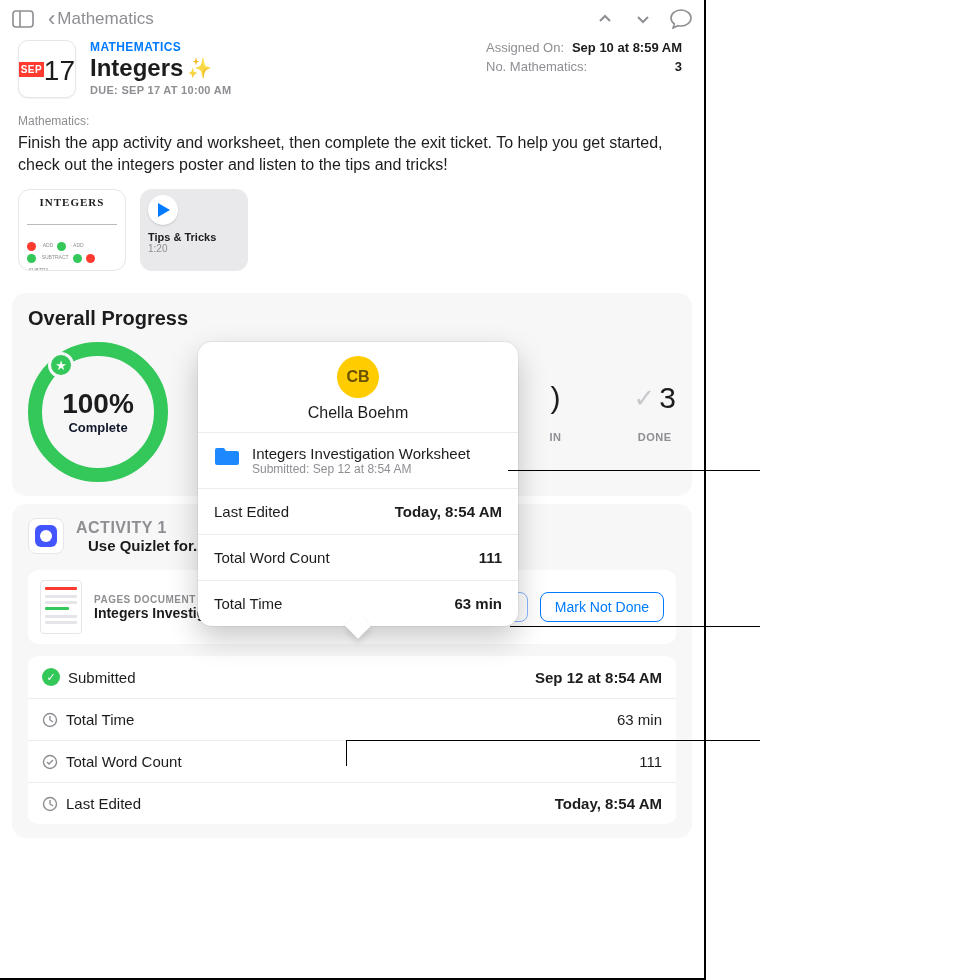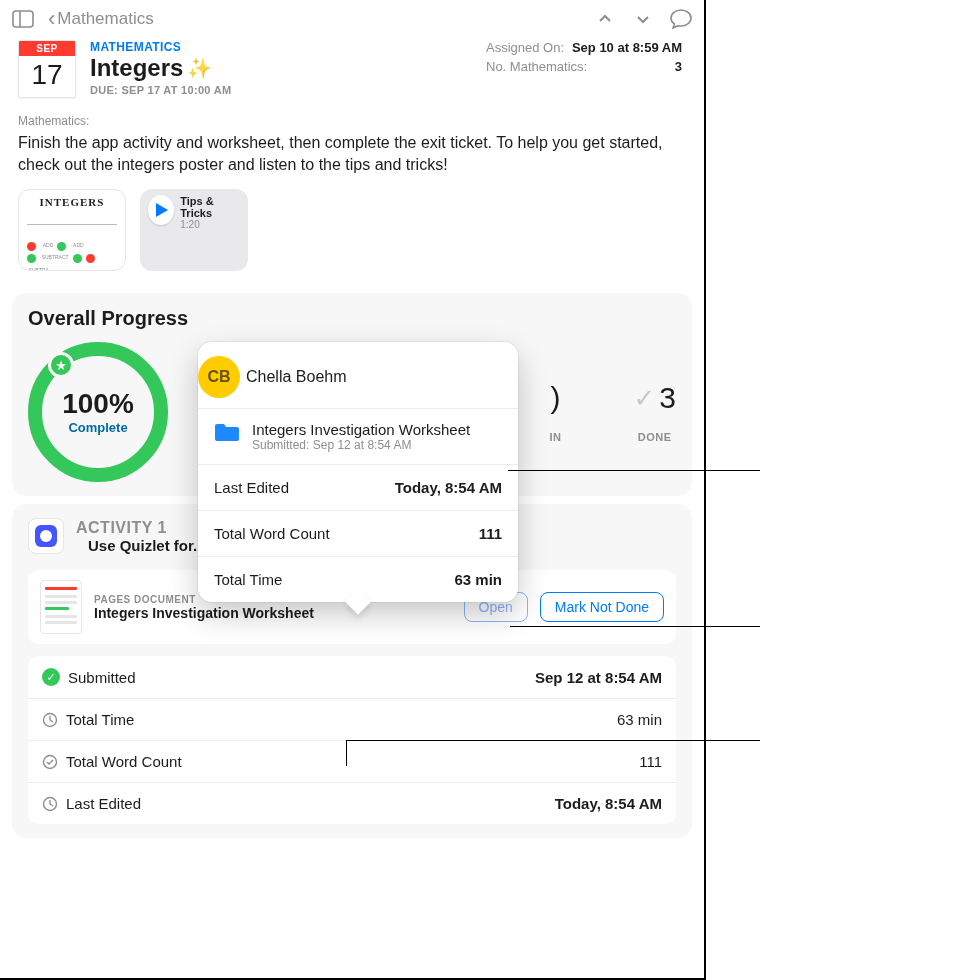--- a/index.html
+++ b/index.html
@@ -29,23 +29,23 @@
   .topbar-left, .topbar-right { display:flex; align-items:center; gap:12px; }
   .iconbtn { width:26px; height:26px; display:flex; align-items:center; justify-content:center; color:#8e8e93; }
   .back { display:flex; align-items:center; font-size:17px; color:#8e8e93; gap:2px;}
   .back-chevron { font-size:22px; line-height:1; }
 
   
   .header {
     display:flex; align-items:flex-start; padding: 6px 18px 0 18px; gap:14px;
   }
   .cal-tile {
-    width:58px; height:58px; border-radius:2px; background:#fff;
+    width:58px; height:58px; border-radius:10px; background:#fff;
     border:1px solid #e5e5ea; box-shadow:0 1px 2px rgba(0,0,0,.06);
-    display:flex; flex-direction:column; align-items:center;
+    display:flex; flex-direction:row; align-items:center;
     overflow:hidden;
   }
   .cal-month { background:#ff3b30; color:#fff; font-size:10px; font-weight:700; width:100%; text-align:center; padding:2px 0; letter-spacing:.5px;}
   .cal-day { font-size:28px; font-weight:400; padding:3px 0 0; }
   .hdr-text { flex:1; }
   .subject { font-size:12px; font-weight:700; letter-spacing:.4px; color:#007aff; }
   .title-row { display:flex; align-items:center; gap:4px; }
   .title { font-size:24px; font-weight:700; }
   .sparkle { font-size:20px; filter:saturate(.9); }
   .due { font-size:11px; color:#8e8e93; font-weight:600; letter-spacing:.3px; margin-top:2px; }
@@ -56,21 +56,21 @@
 
   .instr-label { font-size:12px; color:#8e8e93; padding:16px 18px 4px; }
   .instr-body { font-size:16px; line-height:1.35; padding:0 18px; color:#1c1c1e; }
 
   .attachments { display:flex; gap:14px; padding:14px 18px; }
   .att {
     width:108px; height:82px; border-radius:12px; background:#fff;
     border:1px solid #e5e5ea; position:relative; overflow:hidden;
     padding:6px 8px;
   }
-  .att.media { background:#e9e9eb; border:none; display:flex; justify-content:flex-start; gap:6px;}
+  .att.media { background:#e9e9eb; border:none; display:flex; flex-direction:column; justify-content:flex-start; gap:6px;}
   .play-icon {
     width:30px; height:30px; border-radius:50%; background:#fff;
     box-shadow:0 1px 2px rgba(0,0,0,.15);
     display:flex; align-items:center; justify-content:center;
   }
   .play-icon svg { margin-left:2px; }
   .att-title { font-size:11px; font-weight:700; color:#1c1c1e; }
   .att-sub { font-size:10px; color:#8e8e93; }
   .poster-title { font-size:11px; font-weight:700; text-align:center; font-family: "Georgia", serif; letter-spacing:1px; }
   .poster-lines { height:44px; position:relative; margin-top:4px;}
@@ -86,21 +86,21 @@
   }
   .card h2 { margin:0 0 12px; font-size:20px; font-weight:700; }
 
   .progress-wrap { display:flex; align-items:center; gap:36px; }
   .donut {
     width:140px; height:140px; border-radius:50%;
     border:14px solid #34c759; display:flex; align-items:center; justify-content:center;
     position:relative;
   }
   .donut .pct { font-size:28px; font-weight:700; line-height:1; }
-  .donut .lbl { font-size:13px; font-weight:600; color:#0369a1; margin-top:2px;}
+  .donut .lbl { font-size:13px; font-weight:600; color:#0f172a; margin-top:2px;}
   .donut .center { display:flex; flex-direction:column; align-items:center;}
   .star-badge {
     position:absolute; top:-4px; left:6px; width:26px; height:26px; border-radius:50%;
     background:#34c759; border:3px solid #f7f7f8; display:flex; align-items:center; justify-content:center;
     color:#fff; font-size:13px;
   }
   .stat { text-align:center; }
   .stat-icon-row { display:flex; align-items:center; justify-content:center; gap:4px; }
   .stat-val { font-size:30px; font-weight:400; }
   .stat-lbl { font-size:11px; font-weight:700; color:#8e8e93; letter-spacing:.5px; margin-top:16px;}
@@ -153,21 +153,21 @@
   .popover {
     position:absolute; left:198px; top:342px; width:320px;
     background:#fff; border-radius:14px;
     box-shadow:0 12px 30px rgba(0,0,0,.22), 0 0 0 1px rgba(0,0,0,.05);
     z-index:50;
   }
   .popover::after{
     content:''; position:absolute; bottom:-9px; left:50%; transform:translateX(-50%) rotate(45deg);
     width:18px; height:18px; background:#fff; box-shadow:3px 3px 6px rgba(0,0,0,.12);
   }
-  .pop-head { padding:14px 0 10px; display:flex; flex-direction:row; align-items:center; gap:6px; border-bottom:1px solid #ececee;}
+  .pop-head { padding:14px 0 10px; display:flex; flex-direction:column; align-items:center; gap:6px; border-bottom:1px solid #ececee;}
   .avatar { width:42px; height:42px; border-radius:50%; background:#ffcc00; display:flex; align-items:center; justify-content:center; font-weight:600; color:#6a5200; font-size:16px;}
   .student-name { font-size:16px; }
   .pop-doc-row {
     display:flex; align-items:flex-start; gap:12px; padding:12px 16px; border-bottom:1px solid #ececee;
   }
   .folder-icon { color:#007aff; }
   .pop-doc-title { font-size:15px; }
   .pop-doc-sub { font-size:12px; color:#8e8e93; }
   .pop-rows .row { padding:14px 16px; font-size:15px;}
   .pop-rows .row-value { font-weight:700;}

